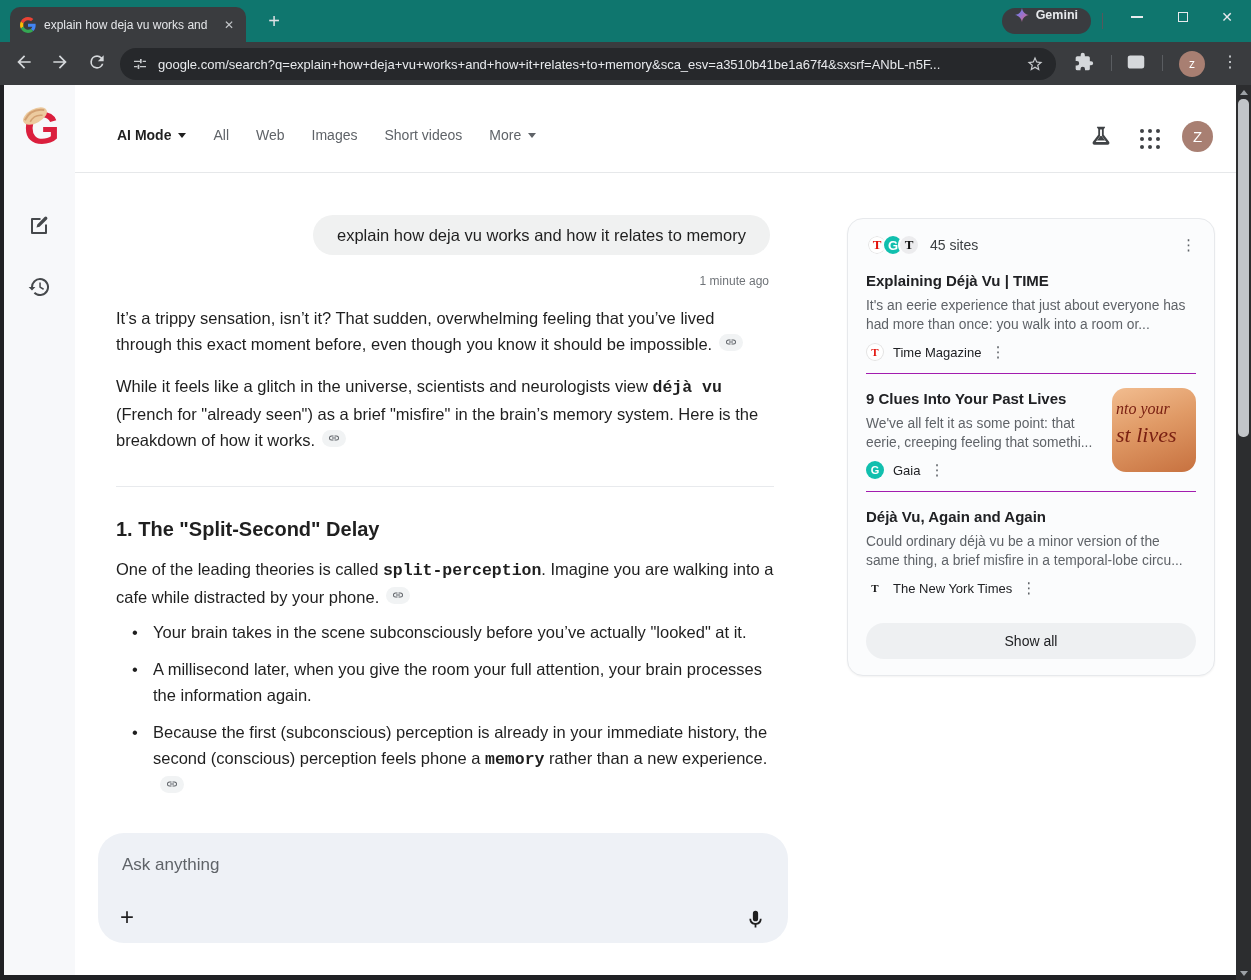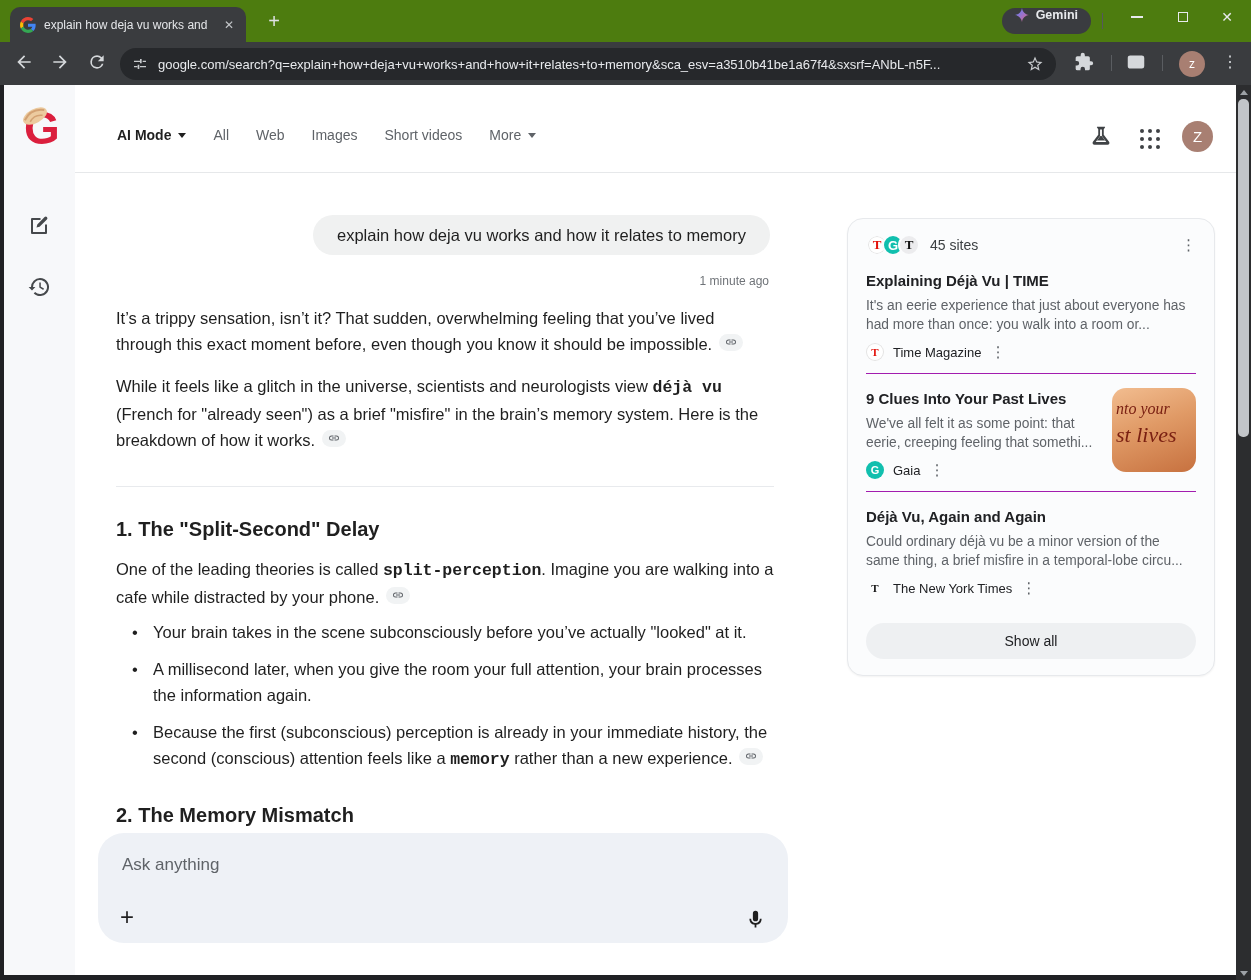--- a/index.html
+++ b/index.html
@@ -3,21 +3,21 @@
 <meta charset="utf-8">
 <style>
   * { margin:0; padding:0; box-sizing:border-box; }
   html,body { background:#111; }
   #window {
     position:relative; width:1251px; height:980px; overflow:hidden;
     background:#202124; font-family:"Liberation Sans", sans-serif;
     -webkit-font-smoothing:antialiased;
   }
   
-  .tabstrip { position:absolute; left:0; top:0; width:100%; height:42px; background:#4d7c0f; }
+  .tabstrip { position:absolute; left:0; top:0; width:100%; height:42px; background:#0f766e; }
   .tab {
     position:absolute; left:10px; top:7px; width:236px; height:35px;
     background:#3a3c3f; border-radius:10px 10px 0 0;
     display:flex; align-items:center; gap:8px; padding:0 10px;
   }
   .tab-title { flex:1; font-size:12px; color:#e4e6e9; white-space:nowrap; overflow:hidden; }
   .tab-close { color:#c3c6c9; font-size:12px; line-height:1; padding:2px; cursor:default; }
   .newtab { position:absolute; left:262px; top:9px; color:#dfe1e5; font-size:20px; font-weight:300; width:24px; height:24px; text-align:center; line-height:24px; }
   .gemini-pill {
     position:absolute; right:160px; top:8px; height:26px; border-radius:14px;
@@ -310,21 +310,21 @@
       <hr class="ans-divider">
       <h3>1. The "Split-Second" Delay</h3>
       <p class="intro"><span>One of the leading theories is called </span><strong>split-perception</strong><span>. Imagine you are walking into a cafe while distracted by your phone.</span><span class="chip">
             <svg viewBox="0 0 24 24">
               <path d="M3.9 12A3.1 3.1 0 0 1 7 8.9h4V7H7a5 5 0 0 0 0 10h4v-1.9H7A3.1 3.1 0 0 1 3.9 12zM8 13h8v-2H8zm9-6h-4v1.9h4a3.1 3.1 0 0 1 0 6.2h-4V17h4a5 5 0 0 0 0-10z"></path>
             </svg>
           </span></p>
       <ul>
         <li>Your brain takes in the scene subconsciously before you’ve actually "looked" at it.</li>
         <li>A millisecond later, when you give the room your full attention, your brain processes the information again.</li>
-        <li><span>Because the first (subconscious) perception is already in your immediate history, the second (conscious) attention feels like a </span><strong>memory</strong><span> rather than a new experience.</span><span class="chip">
+        <li><span>Because the first (subconscious) perception is already in your immediate history, the second (conscious) perception feels phone a </span><strong>memory</strong><span> rather than a new experience.</span><span class="chip">
               <svg viewBox="0 0 24 24">
                 <path d="M3.9 12A3.1 3.1 0 0 1 7 8.9h4V7H7a5 5 0 0 0 0 10h4v-1.9H7A3.1 3.1 0 0 1 3.9 12zM8 13h8v-2H8zm9-6h-4v1.9h4a3.1 3.1 0 0 1 0 6.2h-4V17h4a5 5 0 0 0 0-10z"></path>
               </svg>
             </span></li>
       </ul>
       <h3>2. The Memory Mismatch</h3>
 
     </div>
 
     <div class="composer">

